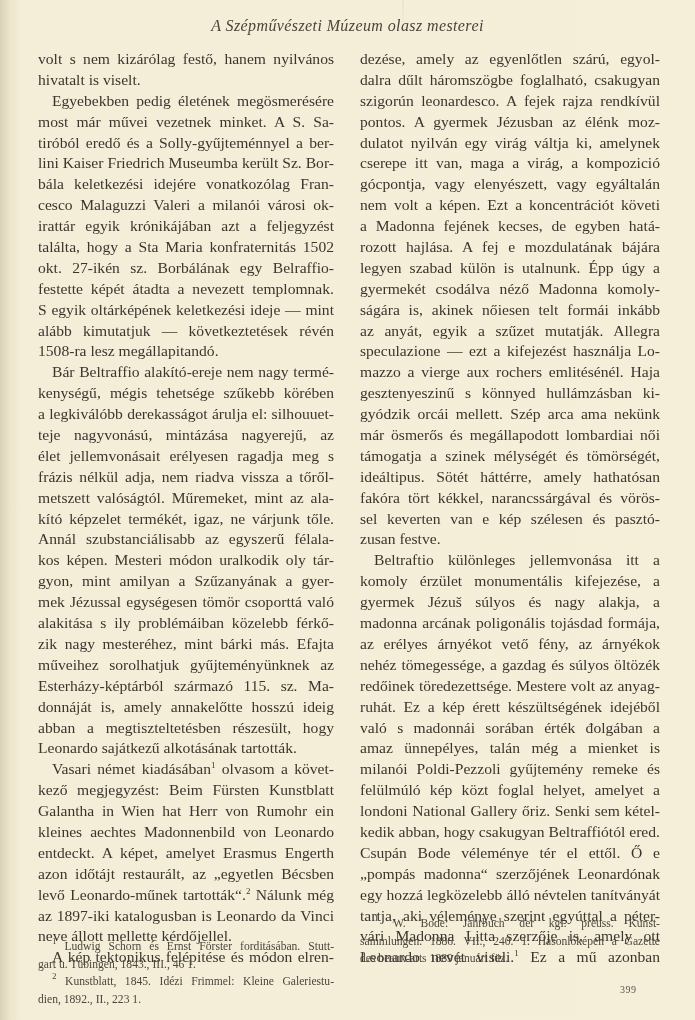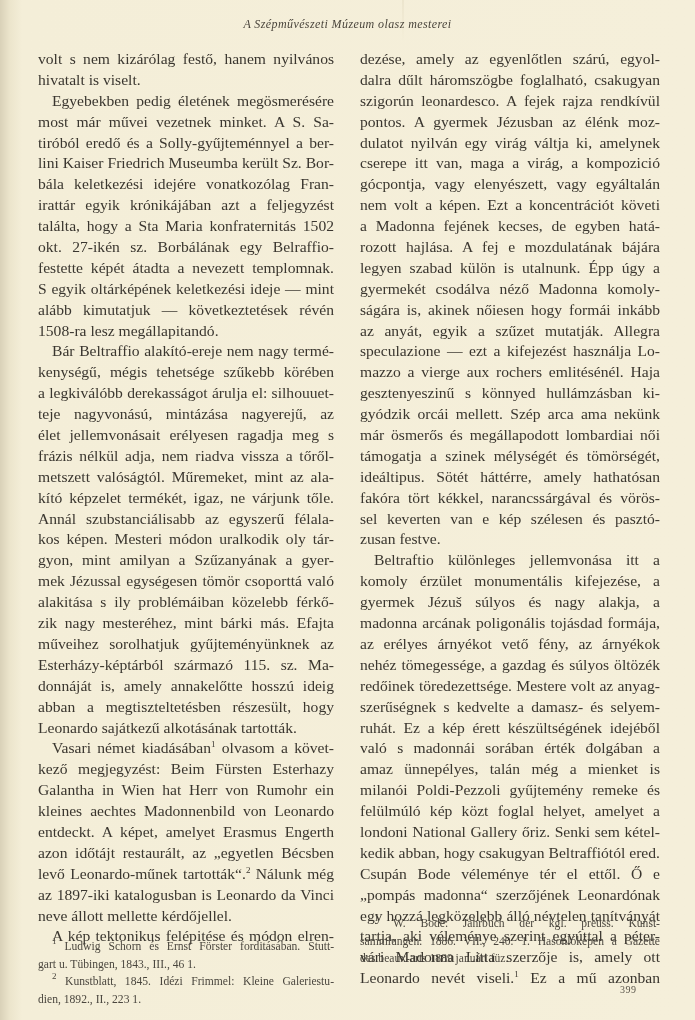--- a/index.html
+++ b/index.html
@@ -12,21 +12,21 @@
   }
   .page {
     position: absolute; left: 0; top: 0; width: 695px; height: 1020px;
     background: linear-gradient(to right, #d9d1b8 0px, #ece5cc 10px, #f4eed8 22px, #f5efda 100%);
   }
   .running-head {
     position: absolute; top: 17px; left: 0; width: 695px;
     text-align: center;
     font-family: "Liberation Serif", serif;
     font-style: italic;
-    font-size: 12px;
+    font-size: 16px;
     letter-spacing: 0.4px;
     color: #4a453c;
   }
   .col {
     position: absolute; top: 49px;
     font-family: "Liberation Serif", serif;
     font-size: 15.6px;
     line-height: 20.9px;
     color: #3a362f;
   }
@@ -67,20 +67,21 @@
   <div class="running-head">A Szépművészeti Múzeum olasz mesterei</div>
 
   <div class="col left">
       <span class="line"><span>volt s nem kizárólag festő, hanem nyilvános</span></span>
       <span class="line last"><span>hivatalt is viselt.</span></span>
       <span class="line indent"><span>Egyebekben pedig életének megösmerésére</span></span>
       <span class="line"><span>most már művei vezetnek minket. A S. Sa-</span></span>
       <span class="line"><span>tiróból eredő és a Solly-gyűjteménnyel a ber-</span></span>
       <span class="line"><span>lini Kaiser Friedrich Museumba került Sz. Bor-</span></span>
       <span class="line"><span>bála keletkezési idejére vonatkozólag Fran-</span></span>
+      <span class="line"><span>cesco Malaguzzi Valeri a milanói városi ok-</span></span>
       <span class="line"><span>irattár egyik krónikájában azt a feljegyzést</span></span>
       <span class="line"><span>találta, hogy a Sta Maria konfraternitás 1502</span></span>
       <span class="line"><span>okt. 27-ikén sz. Borbálának egy Belraffio-</span></span>
       <span class="line"><span>festette képét átadta a nevezett templomnak.</span></span>
       <span class="line"><span>S egyik oltárképének keletkezési ideje — mint</span></span>
       <span class="line"><span>alább kimutatjuk — következtetések révén</span></span>
       <span class="line last"><span>1508-ra lesz megállapitandó.</span></span>
       <span class="line indent"><span>Bár Beltraffio alakító-ereje nem nagy termé-</span></span>
       <span class="line"><span>kenységű, mégis tehetsége szűkebb körében</span></span>
       <span class="line"><span>a legkiválóbb derekasságot árulja el: silhouuet-</span></span>
@@ -94,21 +95,21 @@
       <span class="line"><span>gyon, mint amilyan a Szűzanyának a gyer-</span></span>
       <span class="line"><span>mek Jézussal egységesen tömör csoporttá való</span></span>
       <span class="line"><span>alakitása s ily problémáiban közelebb férkő-</span></span>
       <span class="line"><span>zik nagy mesteréhez, mint bárki más. Efajta</span></span>
       <span class="line"><span>műveihez sorolhatjuk gyűjteményünknek az</span></span>
       <span class="line"><span>Esterházy-képtárból származó 115. sz. Ma-</span></span>
       <span class="line"><span>donnáját is, amely annakelőtte hosszú ideig</span></span>
       <span class="line"><span>abban a megtiszteltetésben részesült, hogy</span></span>
       <span class="line last"><span>Leonardo sajátkezű alkotásának tartották.</span></span>
       <span class="line indent"><span>Vasari német kiadásában</span><sup class="fn">1</sup> olvasom a követ-</span>
-      <span class="line"><span>kező megjegyzést: Beim Fürsten Esterhazy</span></span>
+      <span class="line"><span>kező megjegyzést: Beim Fürsten Kunstblatt</span></span>
       <span class="line"><span>Galantha in Wien hat Herr von Rumohr ein</span></span>
       <span class="line"><span>kleines aechtes Madonnenbild von Leonardo</span></span>
       <span class="line"><span>entdeckt. A képet, amelyet Erasmus Engerth</span></span>
       <span class="line"><span>azon időtájt restaurált, az „egyetlen Bécsben</span></span>
       <span class="line"><span>levő Leonardo-műnek tartották“.</span><sup class="fn">2</sup> Nálunk még</span>
       <span class="line"><span>az 1897-iki katalogusban is Leonardo da Vinci</span></span>
       <span class="line last"><span>neve állott mellette kérdőjellel.</span></span>
       <span class="line indent"><span>A kép tektonikus felépitése és módon elren-</span></span>
     </div>
   <div class="col right">
@@ -117,40 +118,39 @@
       <span class="line"><span>szigorún leonardesco. A fejek rajza rendkívül</span></span>
       <span class="line"><span>pontos. A gyermek Jézusban az élénk moz-</span></span>
       <span class="line"><span>dulatot nyilván egy virág váltja ki, amelynek</span></span>
       <span class="line"><span>cserepe itt van, maga a virág, a kompozició</span></span>
       <span class="line"><span>gócpontja, vagy elenyészett, vagy egyáltalán</span></span>
       <span class="line"><span>nem volt a képen. Ezt a koncentrációt követi</span></span>
       <span class="line"><span>a Madonna fejének kecses, de egyben hatá-</span></span>
       <span class="line"><span>rozott hajlása. A fej e mozdulatának bájára</span></span>
       <span class="line"><span>legyen szabad külön is utalnunk. Épp úgy a</span></span>
       <span class="line"><span>gyermekét csodálva néző Madonna komoly-</span></span>
-      <span class="line"><span>ságára is, akinek nőiesen hogy formái inkább</span></span>
+      <span class="line"><span>ságára is, akinek nőiesen telt formái inkább</span></span>
       <span class="line"><span>az anyát, egyik a szűzet mutatják. Allegra</span></span>
       <span class="line"><span>speculazione — ezt a kifejezést használja Lo-</span></span>
       <span class="line"><span>mazzo a vierge aux rochers emlitésénél. Haja</span></span>
       <span class="line"><span>gesztenyeszinű s könnyed hullámzásban ki-</span></span>
       <span class="line"><span>gyódzik orcái mellett. Szép arca ama nekünk</span></span>
       <span class="line"><span>már ösmerős és megállapodott lombardiai női</span></span>
       <span class="line"><span>támogatja a szinek mélységét és tömörségét,</span></span>
       <span class="line"><span>ideáltipus. Sötét háttérre, amely hathatósan</span></span>
       <span class="line"><span>fakóra tört kékkel, narancssárgával és vörös-</span></span>
       <span class="line"><span>sel keverten van e kép szélesen és pasztó-</span></span>
       <span class="line last"><span>zusan festve.</span></span>
       <span class="line indent"><span>Beltraftio különleges jellemvonása itt a</span></span>
       <span class="line"><span>komoly érzület monumentális kifejezése, a</span></span>
       <span class="line"><span>gyermek Jézuš súlyos és nagy alakja, a</span></span>
       <span class="line"><span>madonna arcának poligonális tojásdad formája,</span></span>
       <span class="line"><span>az erélyes árnyékot vető fény, az árnyékok</span></span>
       <span class="line"><span>nehéz tömegessége, a gazdag és súlyos öltözék</span></span>
       <span class="line"><span>redőinek töredezettsége. Mestere volt az anyag-</span></span>
-      <span class="line"><span>szerűségnek s kedvelte a damasz- és selyem-</span></span>
       <span class="line"><span>ruhát. Ez a kép érett készültségének idejéből</span></span>
       <span class="line"><span>való s madonnái sorában érték đolgában a</span></span>
       <span class="line"><span>amaz ünnepélyes, talán még a mienket is</span></span>
       <span class="line"><span>milanói Poldi-Pezzoli gyűjtemény remeke és</span></span>
       <span class="line"><span>felülmúló kép közt foglal helyet, amelyet a</span></span>
       <span class="line"><span>londoni National Gallery őriz. Senki sem kétel-</span></span>
       <span class="line"><span>kedik abban, hogy csakugyan Beltraffiótól ered.</span></span>
       <span class="line"><span>Csupán Bode véleménye tér el ettől. Ő e</span></span>
       <span class="line"><span>„pompás madonna“ szerzőjének Leonardónak</span></span>
       <span class="line"><span>egy hozzá legközelebb álló névtelen tanítványát</span></span>

